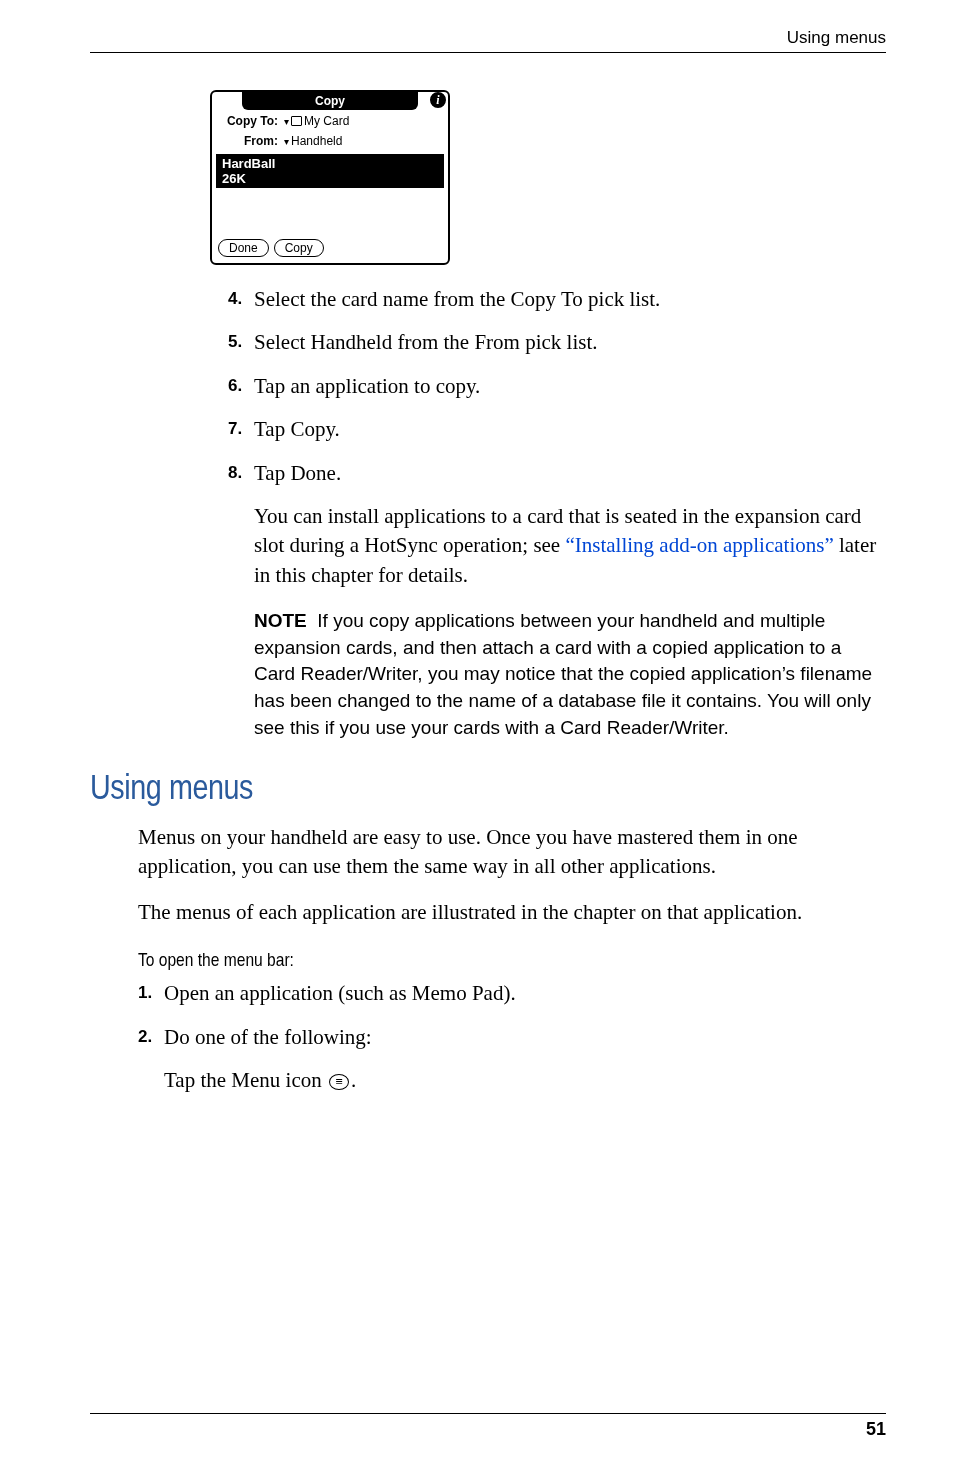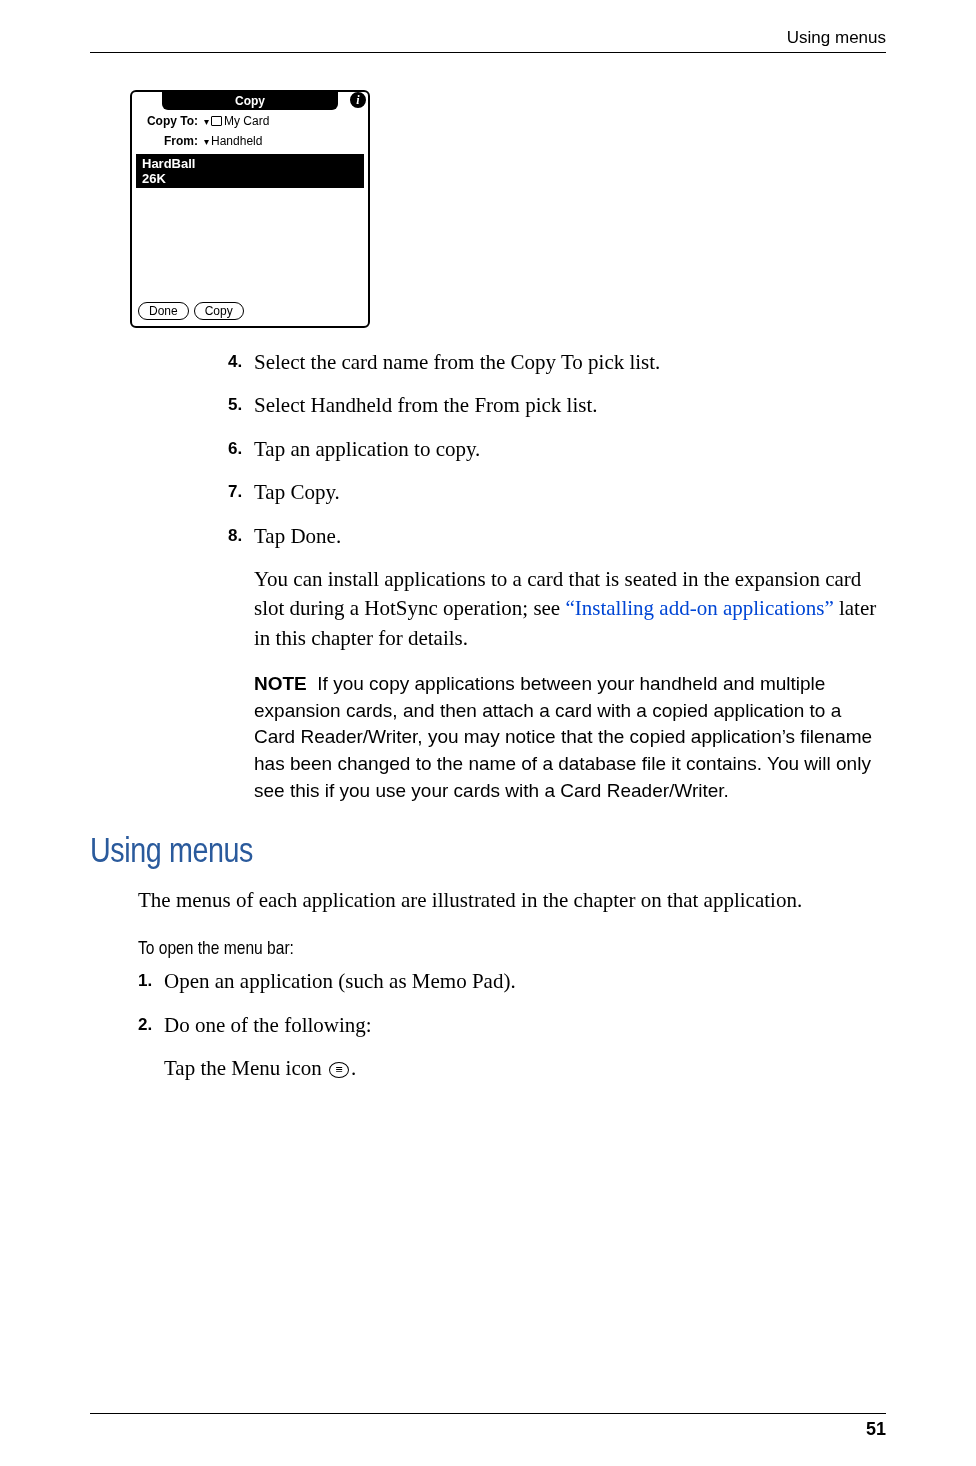--- a/index.html
+++ b/index.html
@@ -26,24 +26,24 @@
       left: 90px;
       right: 90px;
       border-top: 1px solid #000;
     }
     .content {
       margin-top: 60px;
     }
     
     .screenshot {
       width: 240px;
-      height: 238px;
+      height: 175px;
       border: 2px solid #000;
       border-radius: 6px;
-      margin-left: 40px;
+      margin-left: 120px;
       margin-bottom: 20px;
       background: white;
       font-family: Arial, Helvetica, sans-serif;
       font-size: 12px;
       position: relative;
       overflow: hidden;
     }
     .ss-titlebar {
       background: #000;
       color: #fff;
@@ -297,20 +297,21 @@
   <div class="para">
     <span>You can install applications to a card that is seated in the expansion card slot during a HotSync operation; see </span><span class="link">“Installing add-on applications”</span><span> later in this chapter for details.</span>
   </div>
 
   <div class="note">
     <span class="note-label">NOTE</span>&nbsp;&nbsp;<span>If you copy applications between your handheld and multiple expansion cards, and then attach a card with a copied application to a Card Reader/Writer, you may notice that the copied application’s filename has been changed to the name of a database file it contains. You will only see this if you use your cards with a Card Reader/Writer.</span>
   </div>
 
   <h2 class="section-heading">Using menus</h2>
 
+  <div class="body-para">Menus on your handheld are easy to use. Once you have mastered them in one application, you can use them the same way in all other applications.</div>
   <div class="body-para">The menus of each application are illustrated in the chapter on that application.</div>
 
   <div class="subheading">To open the menu bar:</div>
 
   <div class="numlist2">
     <div class="numitem">
       <span class="num">1.</span>
       <span class="txt">Open an application (such as Memo Pad).</span>
     </div>
     <div class="numitem">

